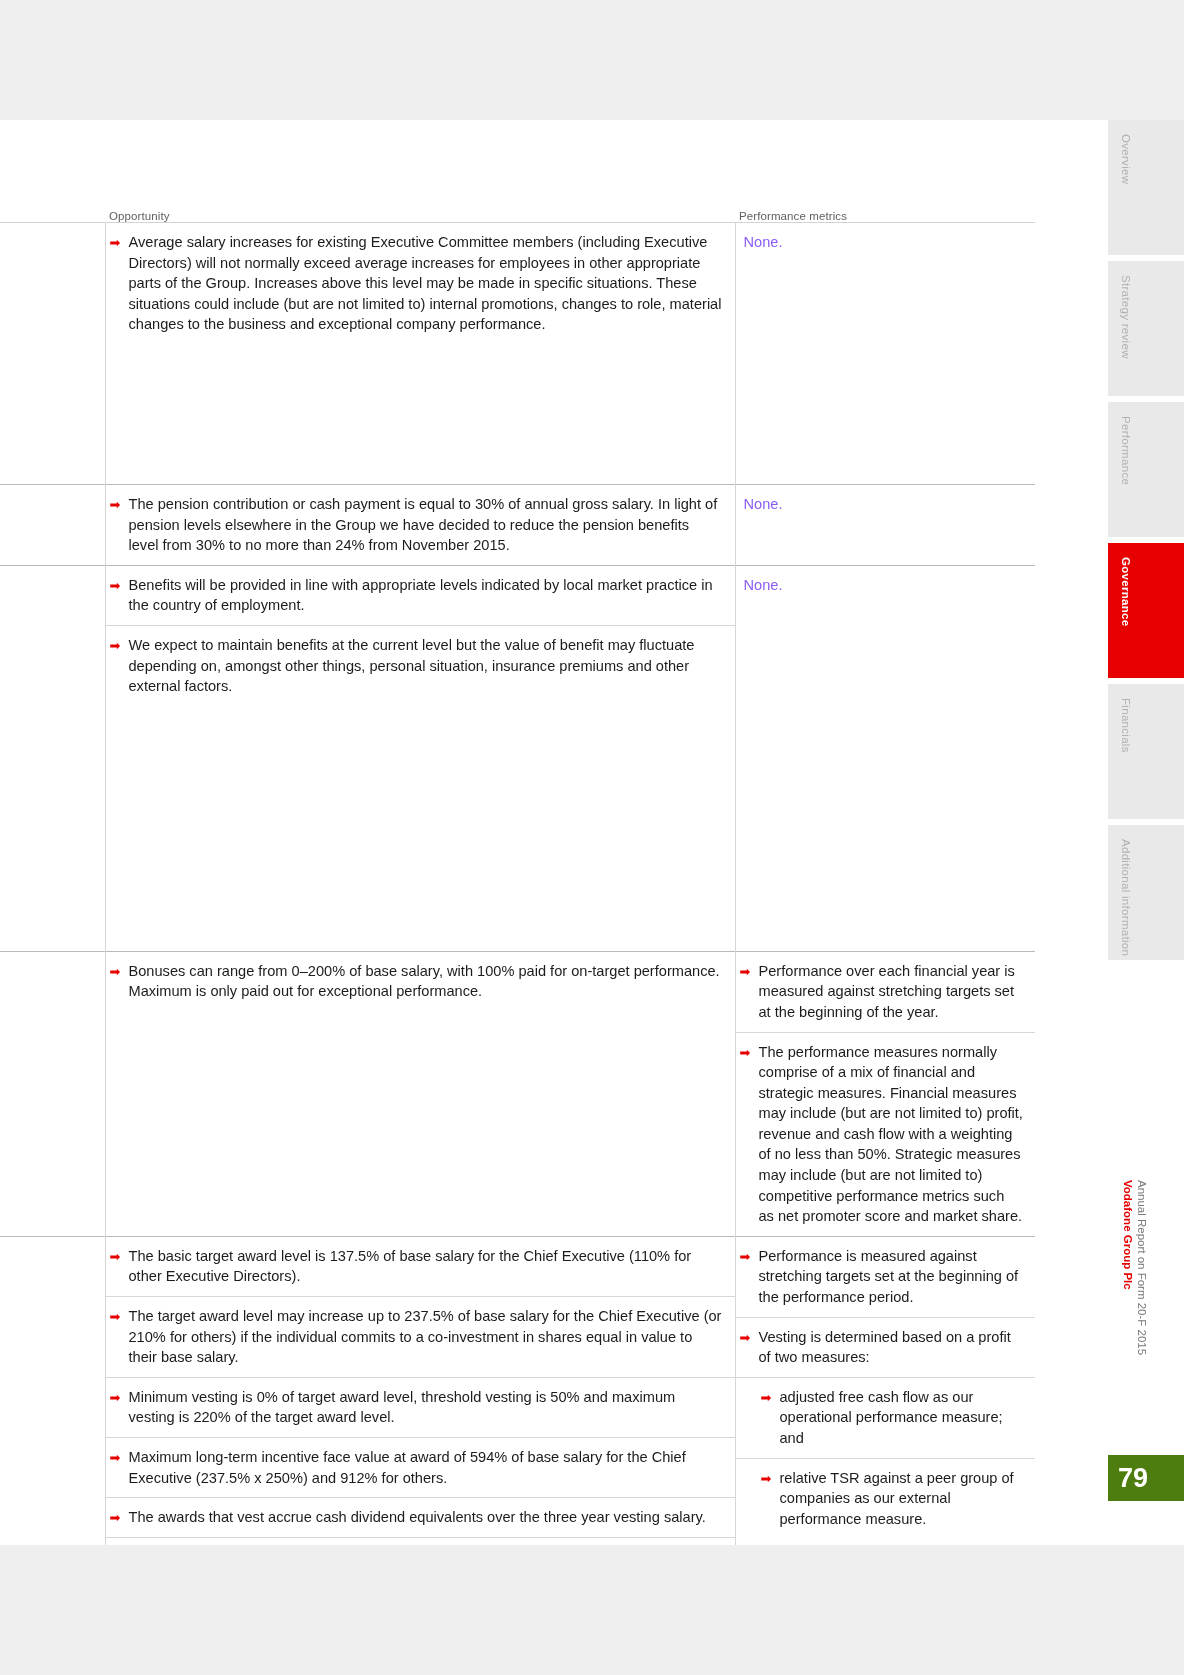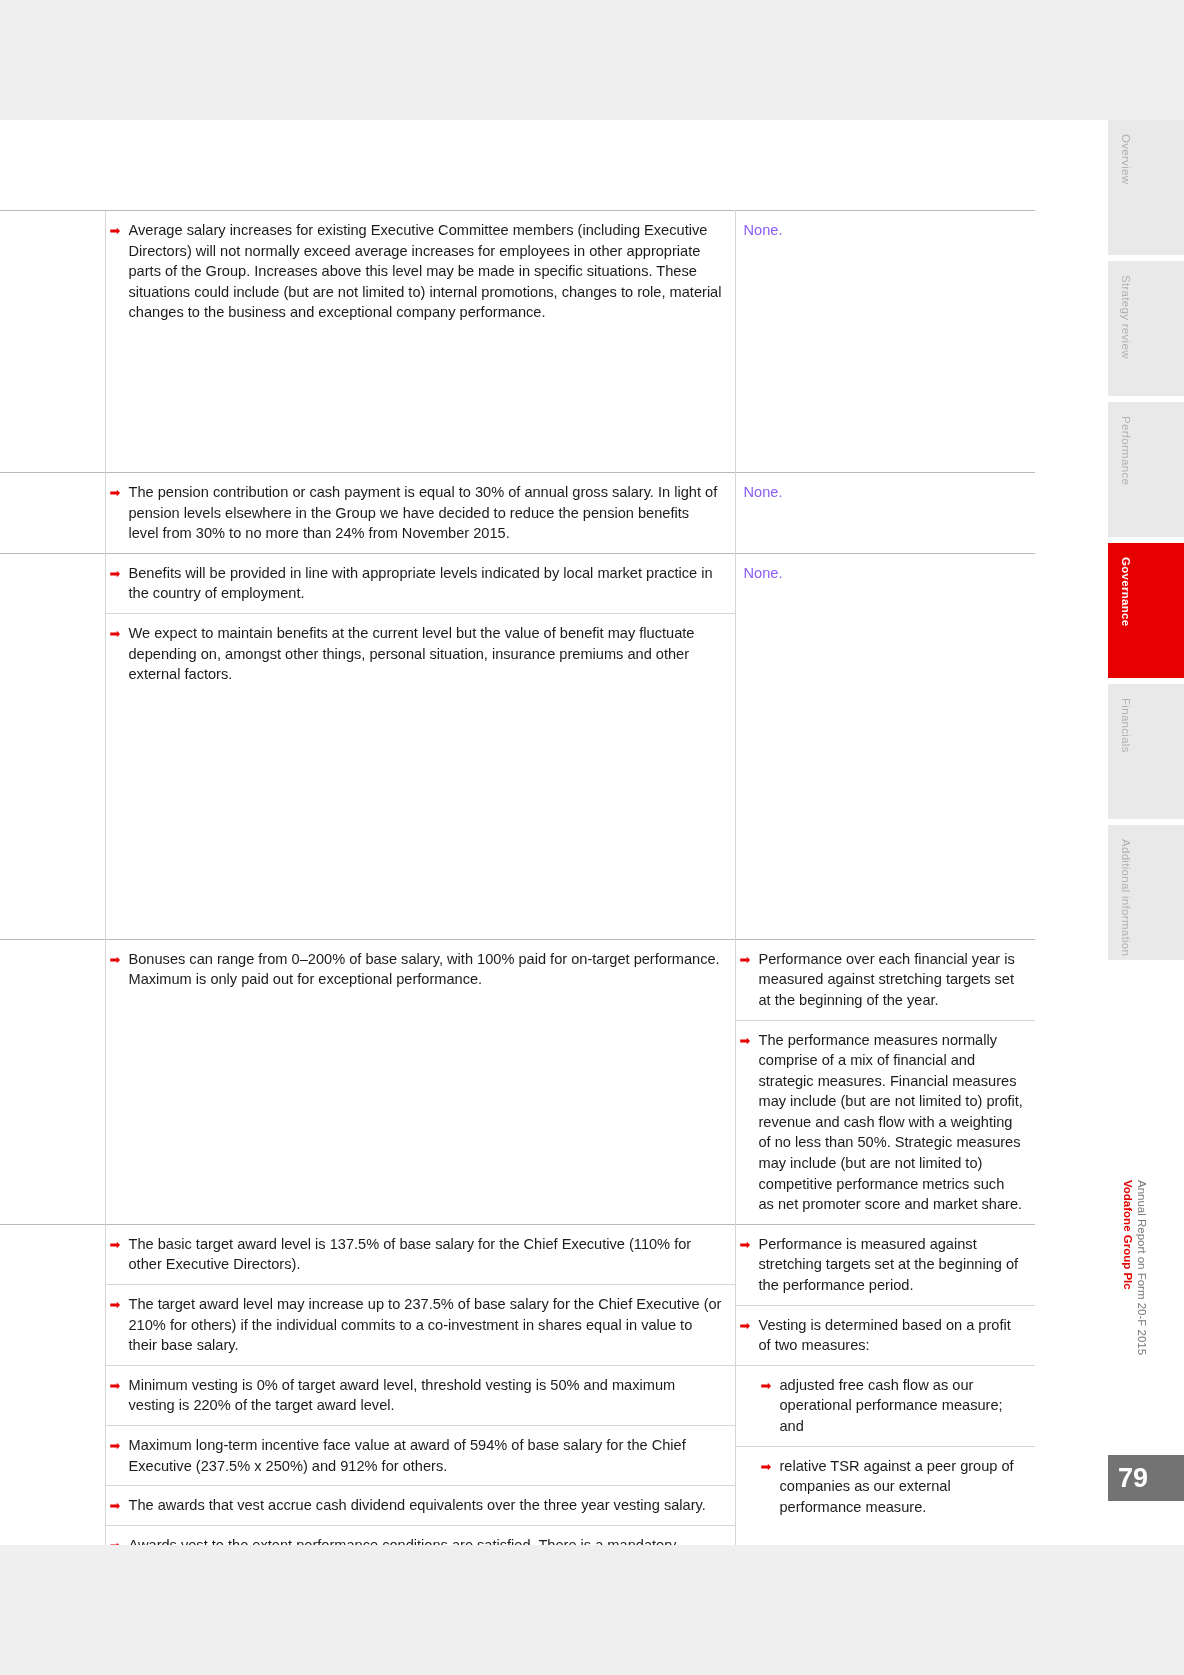--- a/index.html
+++ b/index.html
@@ -106,21 +106,21 @@
     position:absolute;right:0;top:1180px;width:76px;height:240px;
     color:#777;font-size:11.5px;
   }
   .vtitle span{
     position:absolute;writing-mode:vertical-rl;left:14px;top:0;white-space:nowrap;
   }
   .vtitle span b{color:#e60000;}
 
   .pagenum{
     position:absolute;right:0;top:1455px;width:76px;height:46px;
-    background:#737373;color:#fff;
+    background:#4d7c0f;color:#fff;
     font-size:27px;font-weight:bold;
     display:flex;align-items:center;justify-content:flex-start;
     padding-left:10px;box-sizing:border-box;
   }
   .footer-strip{
     position:absolute;left:0;top:1545px;width:1184px;height:130px;background:#efefef;
   }
   .topstrip{position:absolute;left:0;top:0;width:1184px;height:120px;background:#efefef;}
 </style>
 </head>
@@ -133,20 +133,25 @@
 
   <div class="content">
     <table class="main">
       <colgroup>
         <col class="col-label">
         <col class="col-opp">
         <col class="col-perf">
       </colgroup>
 
       <tbody>
+          <tr class="hdr-row">
+        <td></td>
+        <td class="hdr-label">Opportunity</td>
+        <td class="hdr-label">Performance metrics</td>
+      </tr>
 
       <tr class="row-top">
         <td></td>
         <td class="cell-opp">
           <ul class="items">
             <li class="nb"><span class="arw">➡</span><span>Average salary increases for existing Executive Committee members (including Executive Directors) will not normally exceed average increases for employees in other appropriate parts of the Group. Increases above this level may be made in specific situations. These situations could include (but are not limited to) internal promotions, changes to role, material changes to the business and exceptional company performance.</span></li>
           </ul>
           <div style="height:140px"></div>
         </td>
         <td class="cell-perf">

